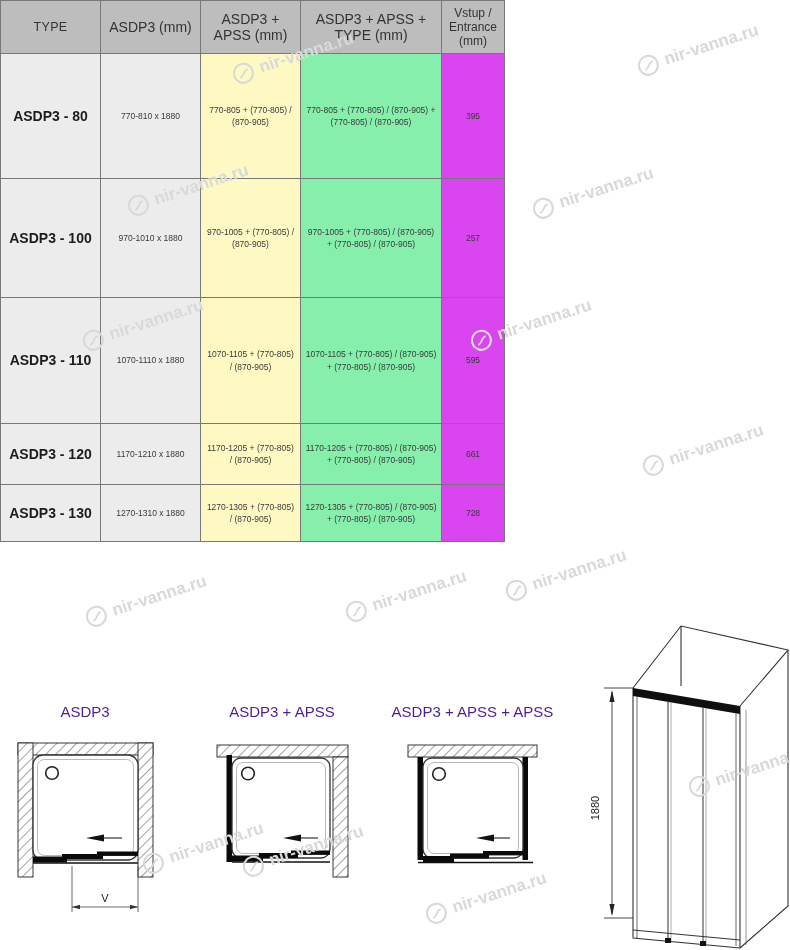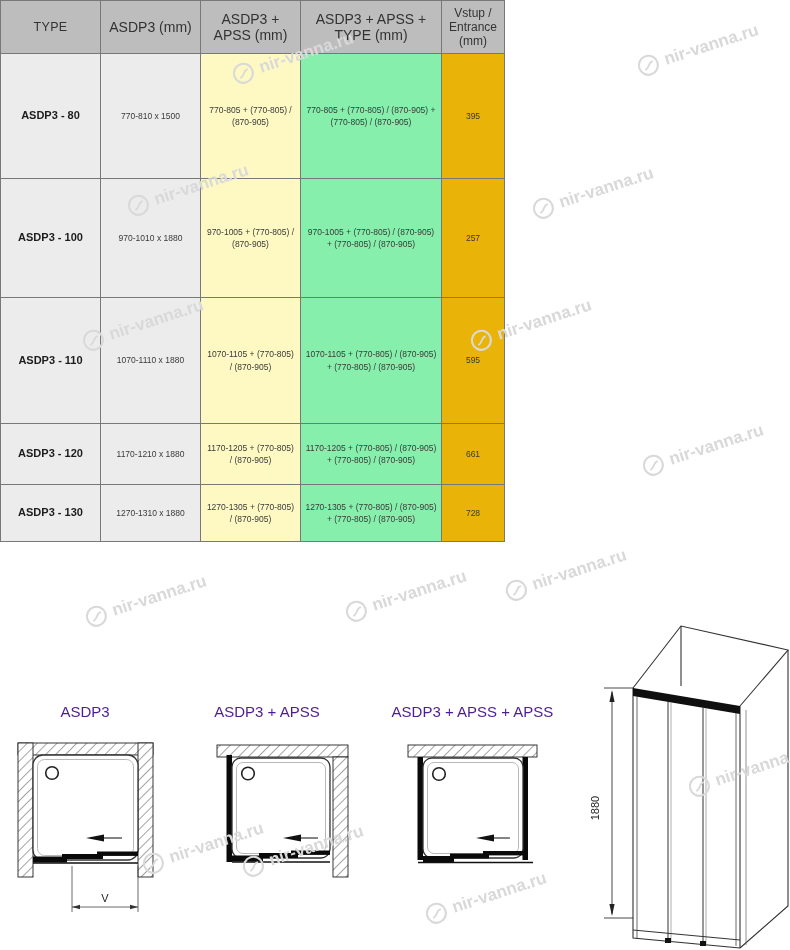--- a/index.html
+++ b/index.html
@@ -12,25 +12,25 @@
   table.spec col.c2{width:100px}
   table.spec col.c3{width:100px}
   table.spec col.c4{width:141px}
   table.spec col.c5{width:63px}
   table.spec th, table.spec td{border:1px solid #787878;text-align:center;vertical-align:middle;padding:2px 4px;}
   table.spec thead tr{height:53px}
   table.spec th{background:#bdbdbd;font-weight:400;font-size:14px;color:#333;}
   table.spec th:first-child{font-size:12.5px;letter-spacing:.3px;}
   table.spec th:last-child{font-size:12px;padding:1px;}
   table.spec td{font-size:8.5px;line-height:1.45;color:#3a3a3a;}
-  table.spec td:nth-child(1){font-size:11px;font-weight:700;color:#1c1c1c;background:#ececec;}
+  table.spec td:nth-child(1){font-size:14px;font-weight:700;color:#1c1c1c;background:#ececec;}
   table.spec td:nth-child(2){background:#ececec}
   table.spec td:nth-child(3){background:#fef9c3}
   table.spec td:nth-child(4){background:#86efac}
-  table.spec td:nth-child(5){background:#eab308}
+  table.spec td:nth-child(5){background:#d946ef}
   table.spec tbody tr:nth-child(1){height:125px}
   table.spec tbody tr:nth-child(2){height:119px}
   table.spec tbody tr:nth-child(3){height:126px}
   table.spec tbody tr:nth-child(4){height:61px}
   table.spec tbody tr:nth-child(5){height:57px}
   table.spec tbody tr:nth-child(6){height:56px}
 
   
   .plan-title{position:absolute;text-align:center;font-size:15px;font-weight:500;color:#4c1d95;}
 
@@ -60,21 +60,21 @@
           <th>TYPE</th>
           <th>ASDP3 (mm)</th>
           <th>ASDP3 + APSS (mm)</th>
           <th>ASDP3 + APSS + TYPE (mm)</th>
           <th>Vstup / Entrance (mm)</th>
         </tr>
     </thead>
     <tbody>
         <tr>
           <td>ASDP3 - 80</td>
-          <td>770-810 x 1500</td>
+          <td>770-810 x 1880</td>
           <td>770-805 + (770-805) / (870-905)</td>
           <td>770-805 + (770-805) / (870-905) + (770-805) / (870-905)</td>
           <td>395</td>
         </tr>
         <tr>
           <td>ASDP3 - 100</td>
           <td>970-1010 x 1880</td>
           <td>970-1005 + (770-805) / (870-905)</td>
           <td>970-1005 + (770-805) / (870-905) + (770-805) / (870-905)</td>
           <td>257</td>
@@ -97,21 +97,21 @@
           <td>ASDP3 - 130</td>
           <td>1270-1310 x 1880</td>
           <td>1270-1305 + (770-805) / (870-905)</td>
           <td>1270-1305 + (770-805) / (870-905) + (770-805) / (870-905)</td>
           <td>728</td>
         </tr>
       </tbody>
   </table>
 
   <div class="plan-title" style="left:10px;top:703px;width:150px;">ASDP3</div>
-  <div class="plan-title" style="left:187px;top:703px;width:160px;">ASDP3 + APSS</div>
+  <div class="plan-title" style="left:202px;top:703px;width:160px;">ASDP3 + APSS</div>
   <div class="plan-title" style="left:385px;top:703px;width:175px;">ASDP3 + APSS + APSS</div>
 
   <svg class="dia" style="left:10px;top:740px" width="150" height="180" viewBox="0 0 150 180">
     <defs>
       <pattern id="h1" width="7" height="7" patternUnits="userSpaceOnUse" patternTransform="rotate(45)">
         <rect width="7" height="7" fill="#ffffff"></rect>
           <line x1="0" y1="0" x2="0" y2="7" stroke="#4a4a4a" stroke-width="1"></line>
       </pattern>
     </defs>
     <g>

